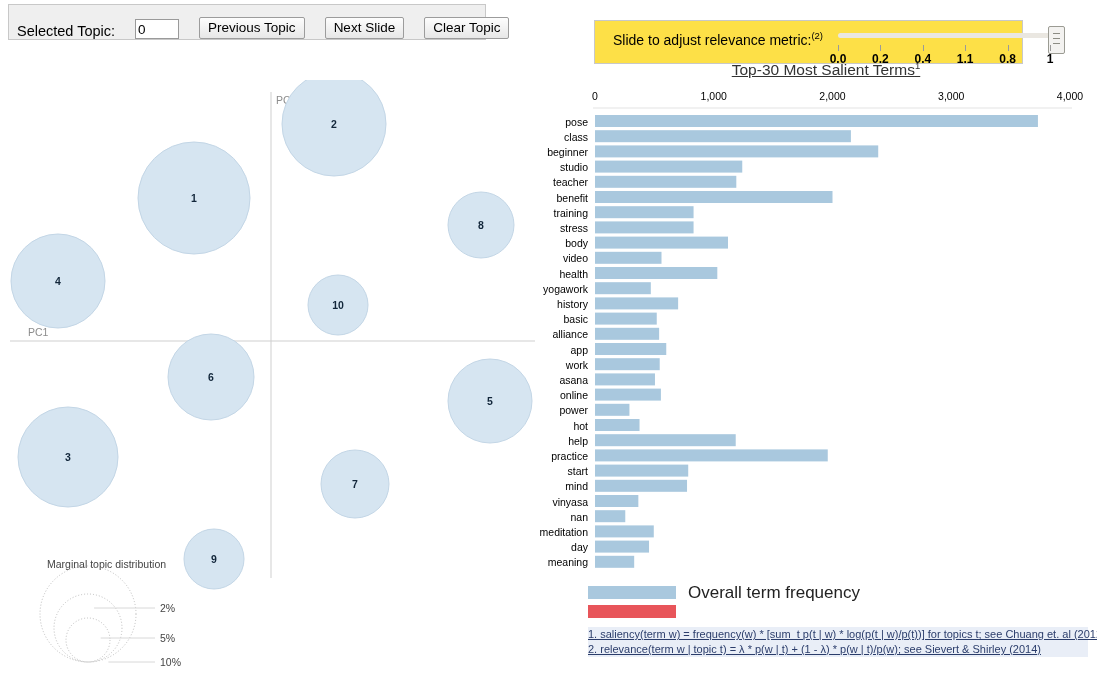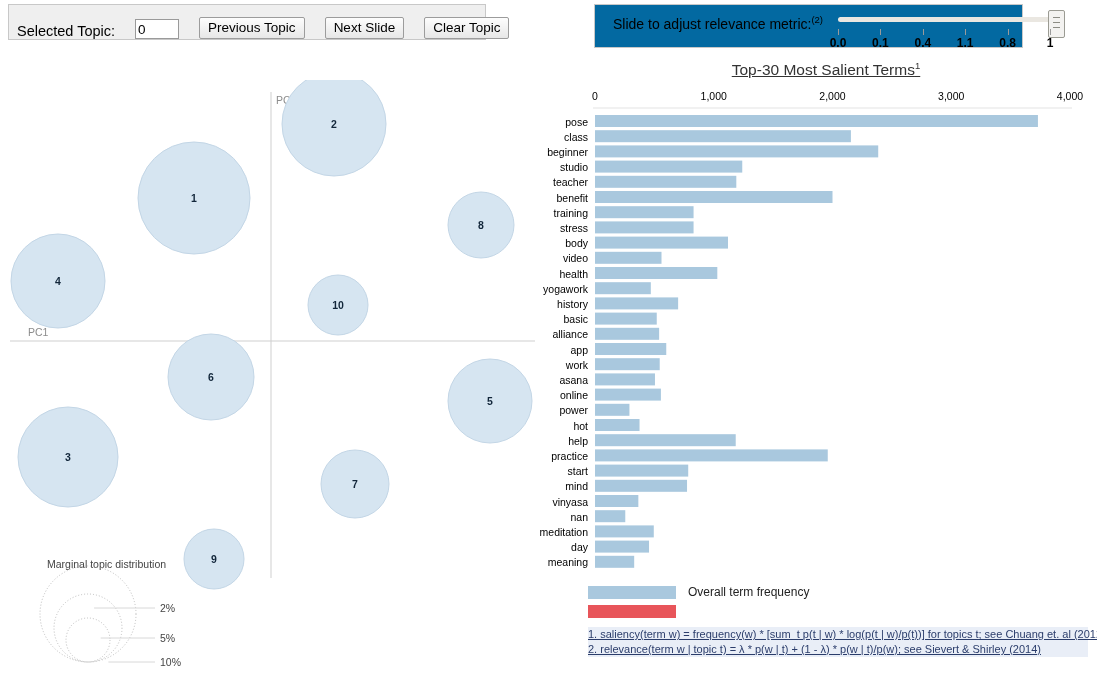--- a/index.html
+++ b/index.html
@@ -35,22 +35,22 @@
     height:22px;padding:0 8px;font-size:13.5px;
     background:linear-gradient(#fdfdfd,#e7e7e7);
     border:1px solid #9c9c9c;border-radius:2px;
     color:#000;cursor:pointer;white-space:nowrap;
     font-family:"Liberation Sans",sans-serif;
     line-height:20px;
   }
 
   
   #lambda-panel{
-    position:absolute;left:594px;top:4px;width:429px;height:44px;
-    background:#0369a1;border:1px solid #c8c8c8;box-sizing:border-box;
+    position:absolute;left:594px;top:20px;width:429px;height:44px;
+    background:#fde047;border:1px solid #c8c8c8;box-sizing:border-box;
   }
   #lambda-caption{
     position:absolute;left:8px;top:6px;width:230px;
     text-align:center;font-size:14px;color:#000;line-height:17px;
   }
   #lambda-caption .sup{font-size:9.5px;vertical-align:super;}
   #lambda-value{display:block;font-size:14px;}
 
   #lambda-slider-wrap{position:absolute;left:238px;top:2px;width:252px;height:42px;}
   #lambda-track{
@@ -100,21 +100,21 @@
   
   #bar-chart{position:absolute;left:540px;top:80px;width:557px;height:520px;}
   #bar-chart svg{display:block;}
   .bar-tick-lbl{font-family:"Liberation Sans",sans-serif;font-size:10.5px;fill:#000;text-anchor:middle;}
   .term-lbl{font-family:"Liberation Sans",sans-serif;font-size:10.5px;fill:#000;text-anchor:end;dominant-baseline:central;}
 
   
   #bar-legend{position:absolute;left:588px;top:586px;width:500px;height:38px;}
   .lg-row{position:relative;height:16px;margin-bottom:3px;}
   .lg-swatch{position:absolute;left:0;top:0;width:88px;height:13px;}
-  .lg-text{position:absolute;top:0;font-size:12px;color:#222;line-height:13px;}
+  .lg-text{position:absolute;top:0;font-size:17px;color:#222;line-height:13px;}
 
   #footnotes{position:absolute;left:588px;top:627px;width:500px;}
   .fn{
     font-size:11px;color:#2b3d6b;text-decoration:underline;
     background:#e9eef7;line-height:15px;white-space:nowrap;
     display:block;
   }
 </style>
 </head>
 <body>
@@ -138,21 +138,21 @@
     <div id="lambda-slider-wrap">
       <div id="lambda-track"></div>
       <div id="lambda-thumb" style="left: 215px;">
         <i></i>
           <i></i>
           <i></i>
       </div>
     <div class="lam-tick" style="left: 5px;"></div>
         <div class="lam-tick-label" style="left: 5px;">0.0</div>
         <div class="lam-tick" style="left: 47.4px;"></div>
-        <div class="lam-tick-label" style="left: 47.4px;">0.1</div>
+        <div class="lam-tick-label" style="left: 47.4px;">0.2</div>
         <div class="lam-tick" style="left: 89.8px;"></div>
         <div class="lam-tick-label" style="left: 89.8px;">0.4</div>
         <div class="lam-tick" style="left: 132.2px;"></div>
         <div class="lam-tick-label" style="left: 132.2px;">1.1</div>
         <div class="lam-tick" style="left: 174.6px;"></div>
         <div class="lam-tick-label" style="left: 174.6px;">0.8</div>
         <div class="lam-tick" style="left: 217px;"></div>
         <div class="lam-tick-label" style="left: 217px;">1</div>
       </div>
   </div>

